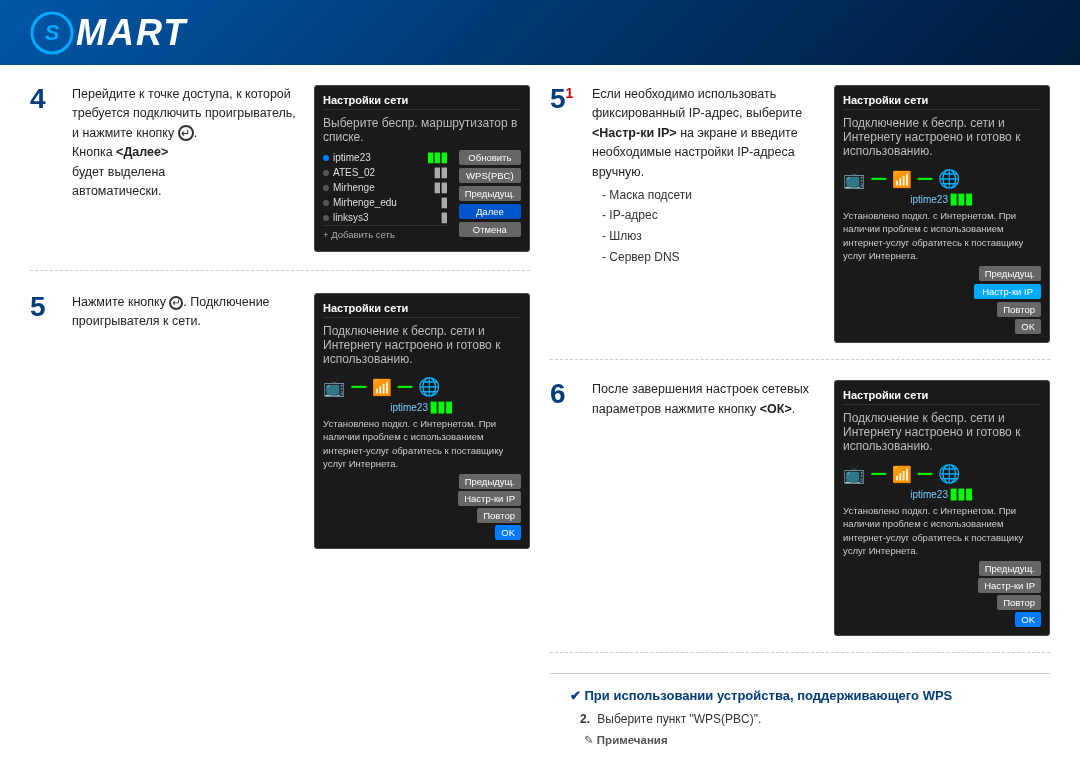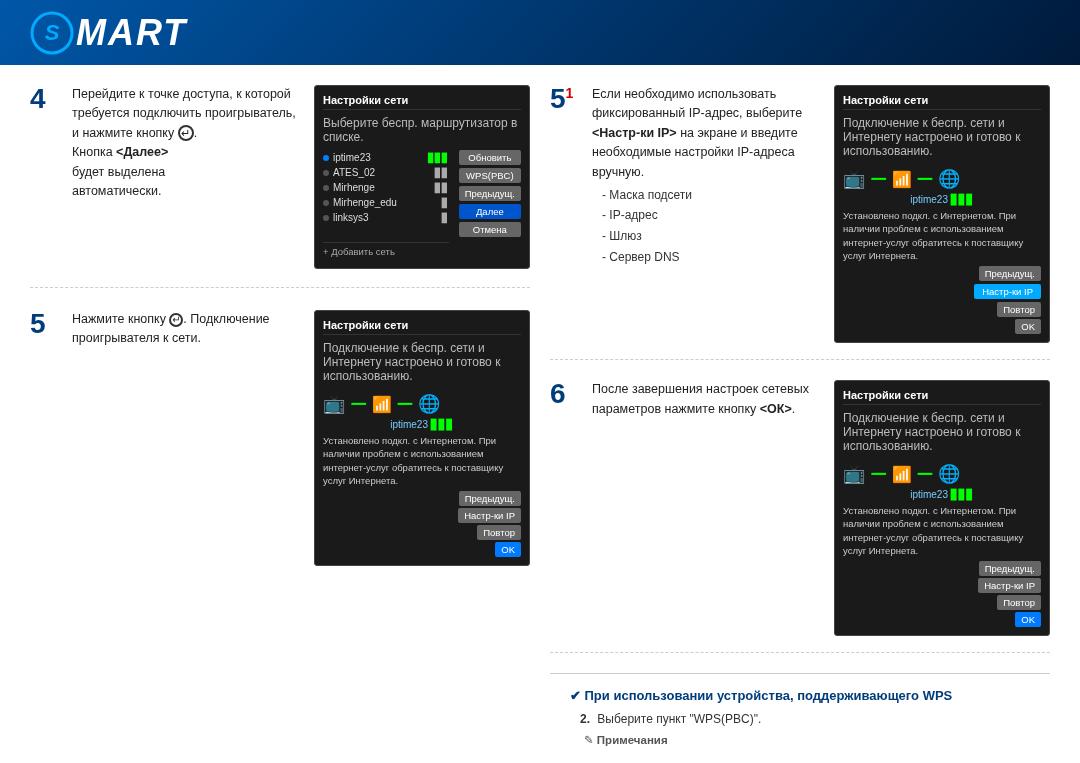--- a/index.html
+++ b/index.html
@@ -243,21 +243,21 @@
     }
     .wps-note::before {
       content: '✎ ';
     }
 
     .add-network {
       color: #aaa;
       font-size: 9.5px;
       padding: 3px 0;
       border-top: 1px solid #333;
-      margin-top: 17px;
+      margin-top: 0;
     }
   </style>
 </head>
 <body>
 
 <div class="header">
   <div class="header-logo">
     <svg width="44" height="44" viewBox="0 0 44 44" style="margin-right:2px;">
       <circle cx="22" cy="22" r="20" fill="none" stroke="#00aaff" stroke-width="3"></circle>
       <text x="22" y="29" text-anchor="middle" font-size="22" font-weight="900" fill="#00aaff" font-style="italic" font-family="Arial">S</text>

